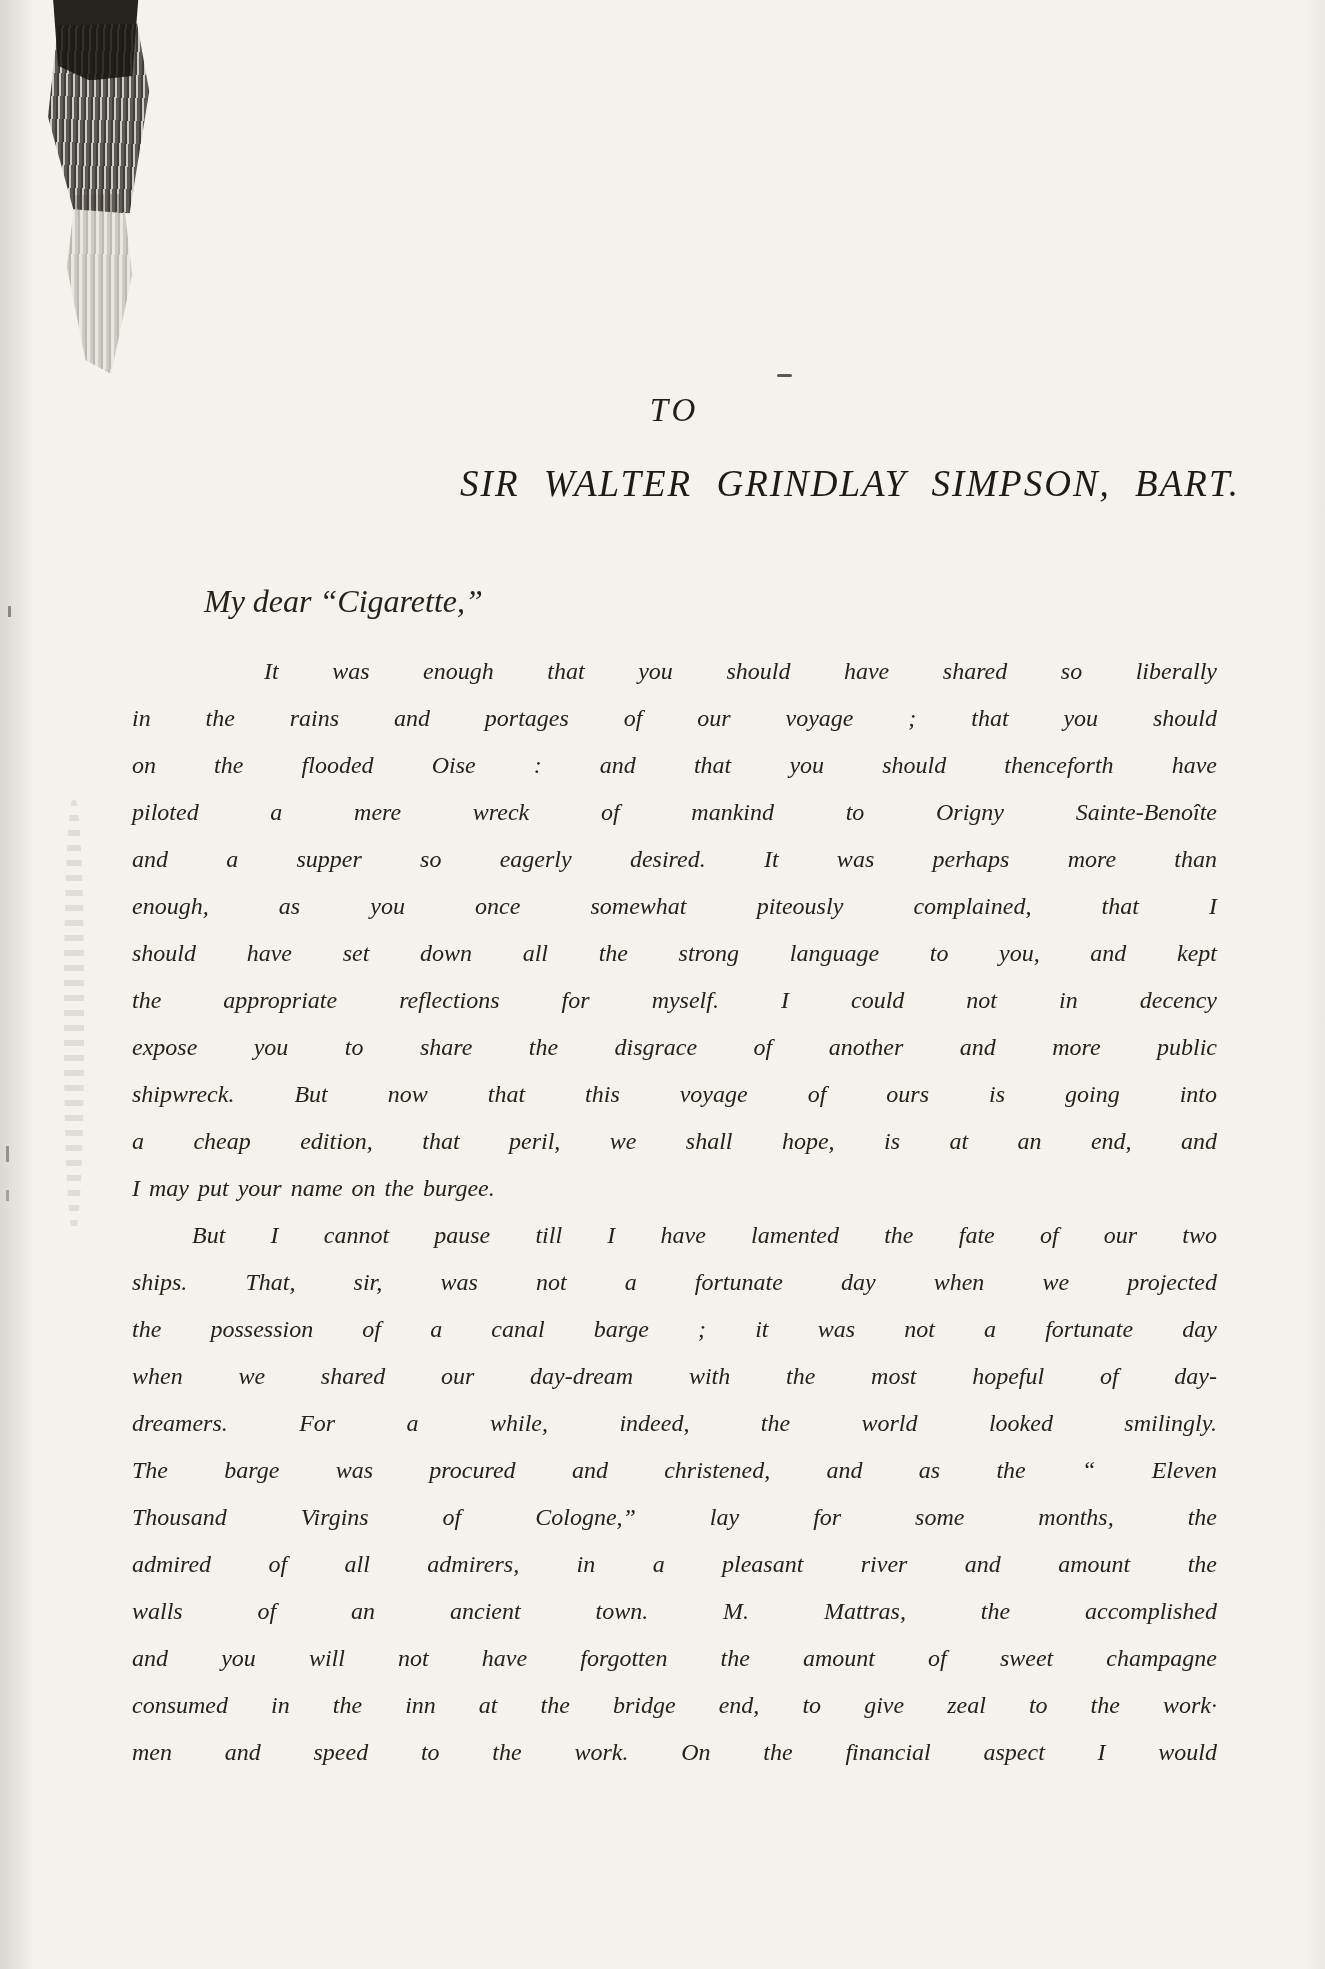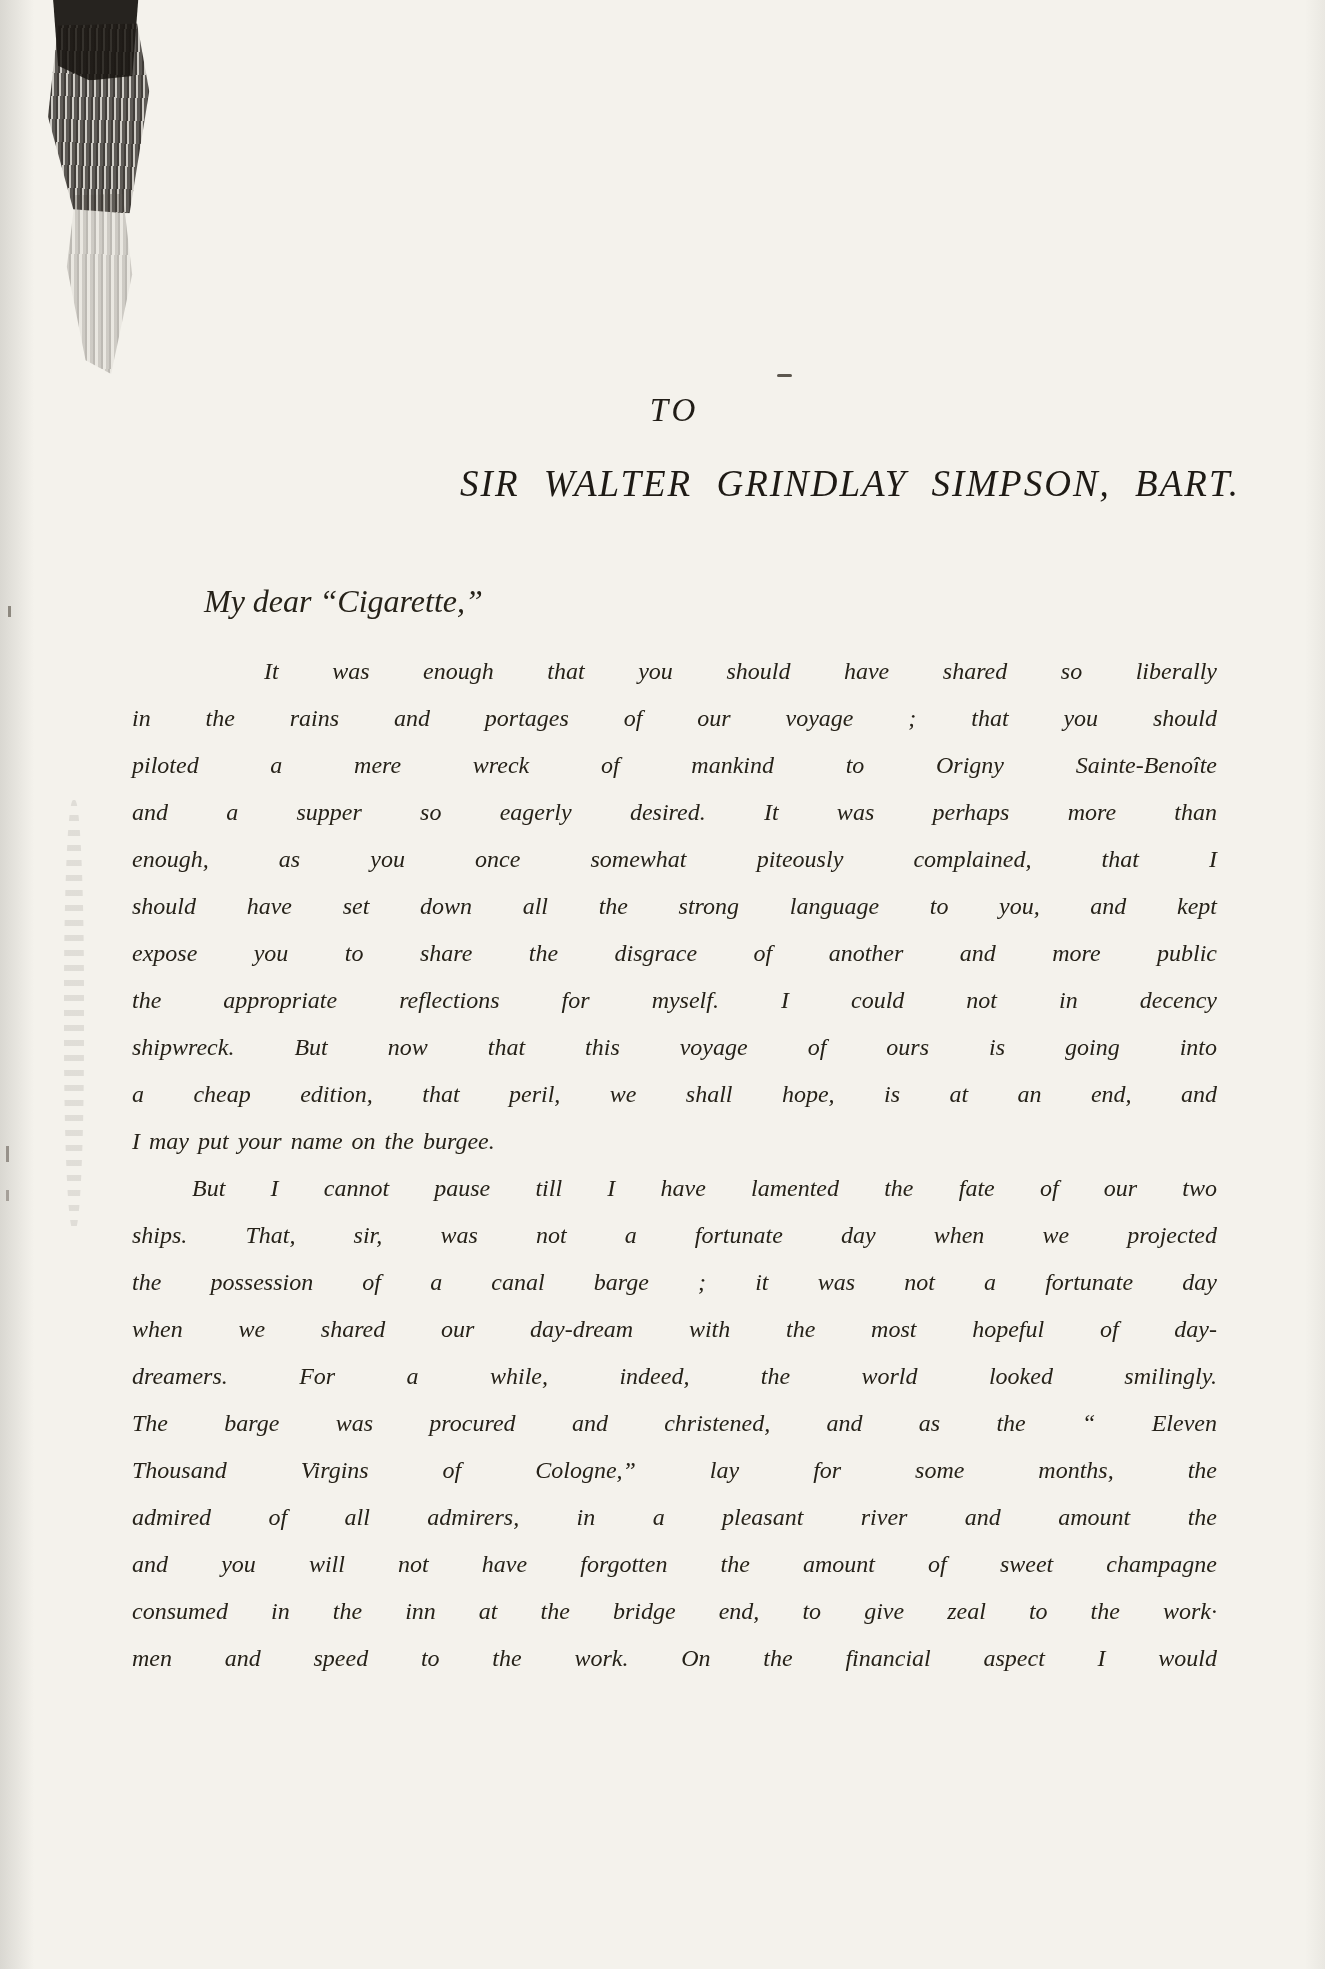--- a/index.html
+++ b/index.html
@@ -102,39 +102,41 @@
   <div class="dedication-to">TO</div>
   <div class="dedicatee">SIR  WALTER  GRINDLAY  SIMPSON,  BART.</div>
 
   <div class="salutation">My dear “Cigarette,”</div>
 
   <div class="body-text">
 
     <div>
       <div class="t-line indent-open">It was enough that you should have shared so liberally</div>
       <div class="t-line">in the rains and portages of our voyage ;  that you should</div>
+      <div class="t-line">on the flooded Oise :  and that you should thenceforth have</div>
       <div class="t-line">piloted a mere wreck of mankind to Origny Sainte-Benoîte</div>
       <div class="t-line">and a supper so eagerly desired.  It was perhaps more than</div>
       <div class="t-line">enough, as you once somewhat piteously complained, that I</div>
       <div class="t-line">should have set down all the strong language to you, and kept</div>
+      <div class="t-line">the appropriate reflections for myself.  I could not in decency</div>
       <div class="t-line">expose you to share the disgrace of another and more public</div>
-      <div class="t-line">the appropriate reflections for myself.  I could not in decency</div>
       <div class="t-line">shipwreck.  But now that this voyage of ours is going into</div>
       <div class="t-line">a cheap edition, that peril, we shall hope, is at an end, and</div>
       <div class="t-line no-just">I may put your name on the burgee.</div>
     </div>
 
     <div>
       <div class="t-line indent-para">But I cannot pause till I have lamented the fate of our two</div>
       <div class="t-line">ships.  That, sir, was not a fortunate day when we projected</div>
       <div class="t-line">the possession of a canal barge ;  it was not a fortunate day</div>
       <div class="t-line">when we shared our day-dream with the most hopeful of day-</div>
       <div class="t-line">dreamers.  For a while, indeed, the world looked smilingly.</div>
       <div class="t-line">The barge was procured and christened, and as the “ Eleven</div>
       <div class="t-line">Thousand Virgins of Cologne,” lay for some months, the</div>
       <div class="t-line">admired of all admirers, in a pleasant river and amount the</div>
+      <div class="t-line">walls of an ancient town.  M. Mattras, the accomplished</div>
       <div class="t-line">and you will not have forgotten the amount of sweet champagne</div>
       <div class="t-line">consumed in the inn at the bridge end, to give zeal to the work·</div>
       <div class="t-line">men and speed to the work.  On the financial aspect I would</div>
     </div>
 
   </div>
 </div>
 
 </body></html>

